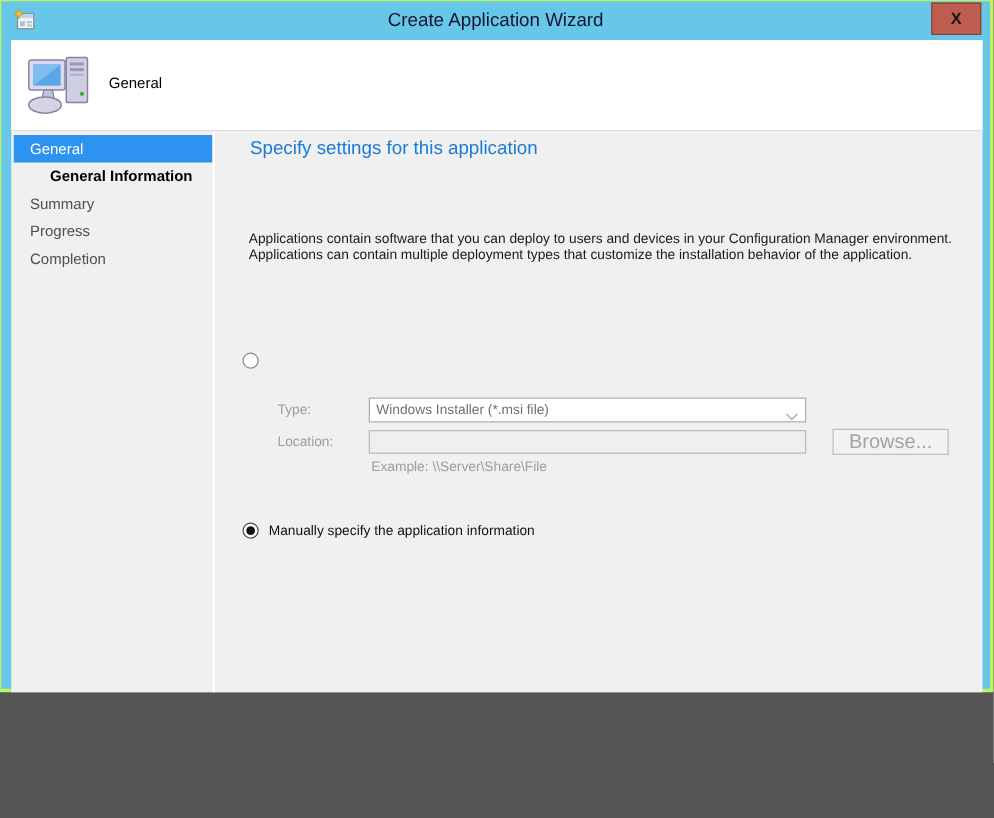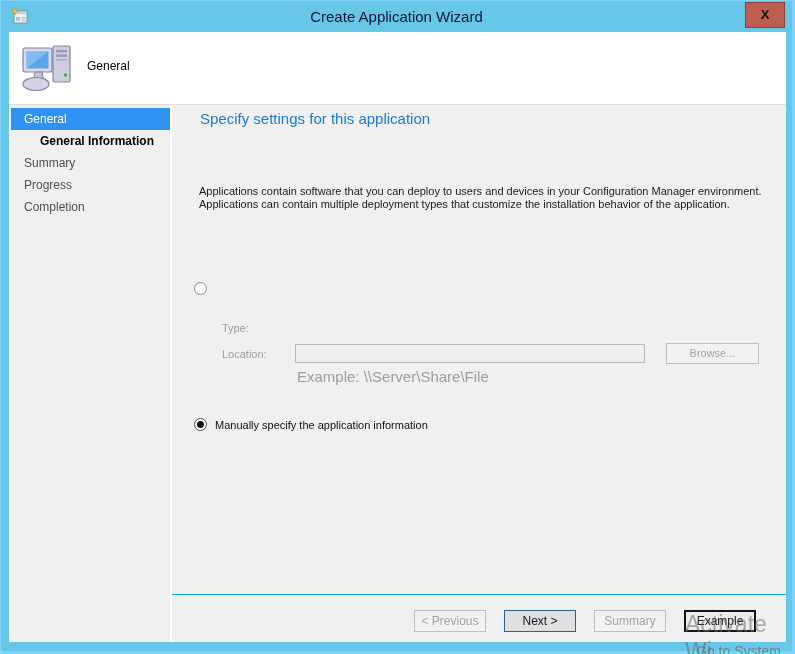--- a/index.html
+++ b/index.html
@@ -1,20 +1,20 @@
 <!DOCTYPE html>
 <html><head>
 <meta charset="utf-8">
 <style>
   * { box-sizing: border-box; margin: 0; padding: 0; }
   html,body { background:#555; }
   .screen {
     position: relative;
-    width: 795px; height: 654px;
-    background: #7dd3fc;
+    width: 795px; height: 554px;
+    background: #bef264;
     font-family: "Liberation Sans", sans-serif;
     overflow: hidden;
   }
   .chrome {
     position: absolute; left: 1px; top: 1px; right: 3px; bottom: 3px;
     background: #66C7E9;
   }
   
   .titlebar { position: relative; height: 31px; }
   .titlebar-icon { position: absolute; left: 9px; top: 6px; width: 19px; height: 18px; }
@@ -92,25 +92,25 @@
     background: #fff; border: 1px solid #ACACAC;
     font-size: 11px; color: #707070; line-height: 18px; padding-left: 5px;
   }
   .combo .chev { position: absolute; right: 5px; top: 6px; }
   .textinput {
     position: absolute; left: 123px; top: 239px; width: 350px; height: 19px;
     background: #EFEFEF; border: 1px solid #B8B8B8;
     font-size: 11px; color: #707070; padding-left: 5px;
     font-family: "Liberation Sans", sans-serif;
   }
-  .example { position: absolute; left: 125px; top: 263px; font-size: 15px; color: #9d9d9d; }
+  .example { position: absolute; left: 125px; top: 263px; font-size: 11px; color: #9d9d9d; }
   .browse-btn {
     position: absolute; left: 494px; top: 238px; width: 93px; height: 21px;
     background: #F2F2F2; border: 1px solid #BFBFBF;
-    font-size: 11px; color: #A3A3A3; text-align: center; line-height: 19px;
+    font-size: 16px; color: #A3A3A3; text-align: center; line-height: 19px;
   }
   
   .footer {
     flex: 0 0 48px; border-top: 1px solid #0ea5e9;
     display: flex; justify-content: flex-end; align-items: flex-start;
     padding: 15px 30px 0 0;
   }
   .btn {
     width: 72px; height: 22px; margin-left: 18px;
     font-size: 12px; text-align: center; line-height: 20px;
@@ -187,20 +187,28 @@
             <div class="desc">
               <div>Applications contain software that you can deploy to users and devices in your Configuration Manager environment.</div>
               <div>Applications can contain multiple deployment types that customize the installation behavior of the application.</div>
             </div>
 
             <div class="radio-row auto">
               <span class="radio"></span>
             </div>
 
             <div class="field-label lbl-type">Type:</div>
+            <div class="combo">
+              <span>Windows Installer (*.msi file)</span>
+              <span class="chev">
+                <svg width="11" height="7" viewBox="0 0 11 7">
+                  <polyline points="1,1 5.5,5.5 10,1" fill="none" stroke="#B8B8B8" stroke-width="1.4"></polyline>
+                </svg>
+              </span>
+            </div>
 
             <div class="field-label lbl-location">Location:</div>
             <input class="textinput" type="text" readonly="" value="" style="">
             <div class="browse-btn">Browse...</div>
             <div class="example">Example: \\Server\Share\File</div>
 
             <div class="radio-row manual">
               <span class="radio checked"></span>
               <span class="radio-label">Manually specify the application information</span>
             </div>

